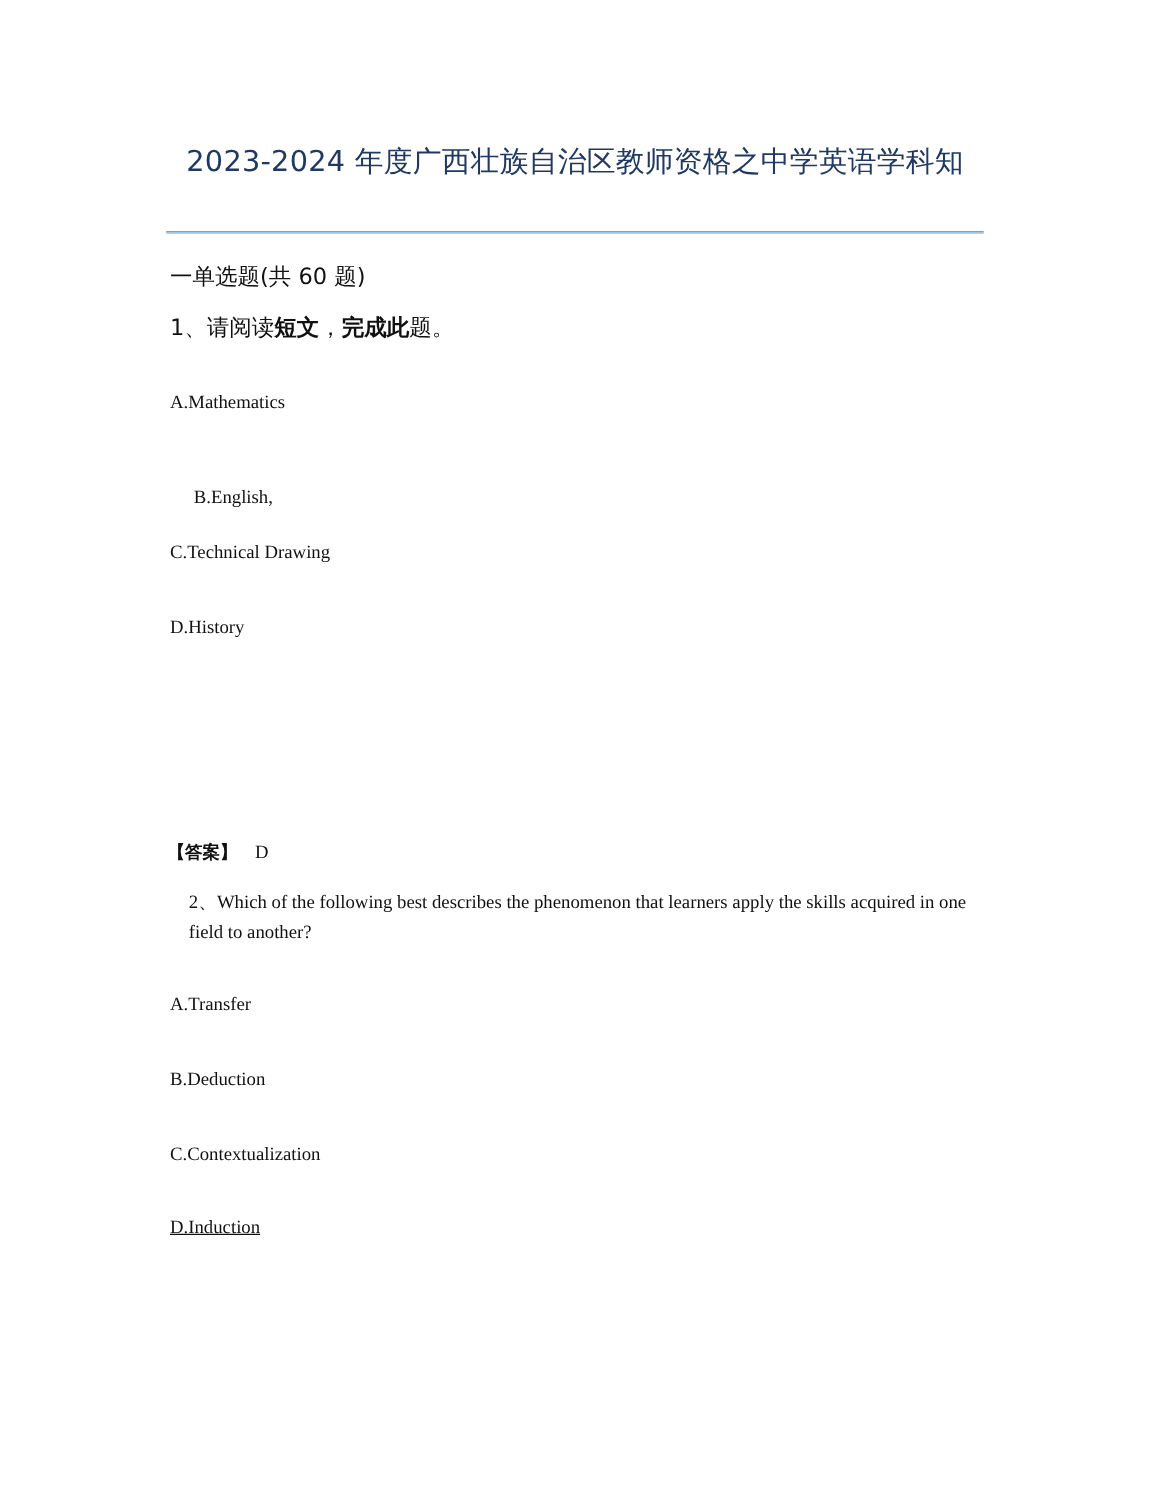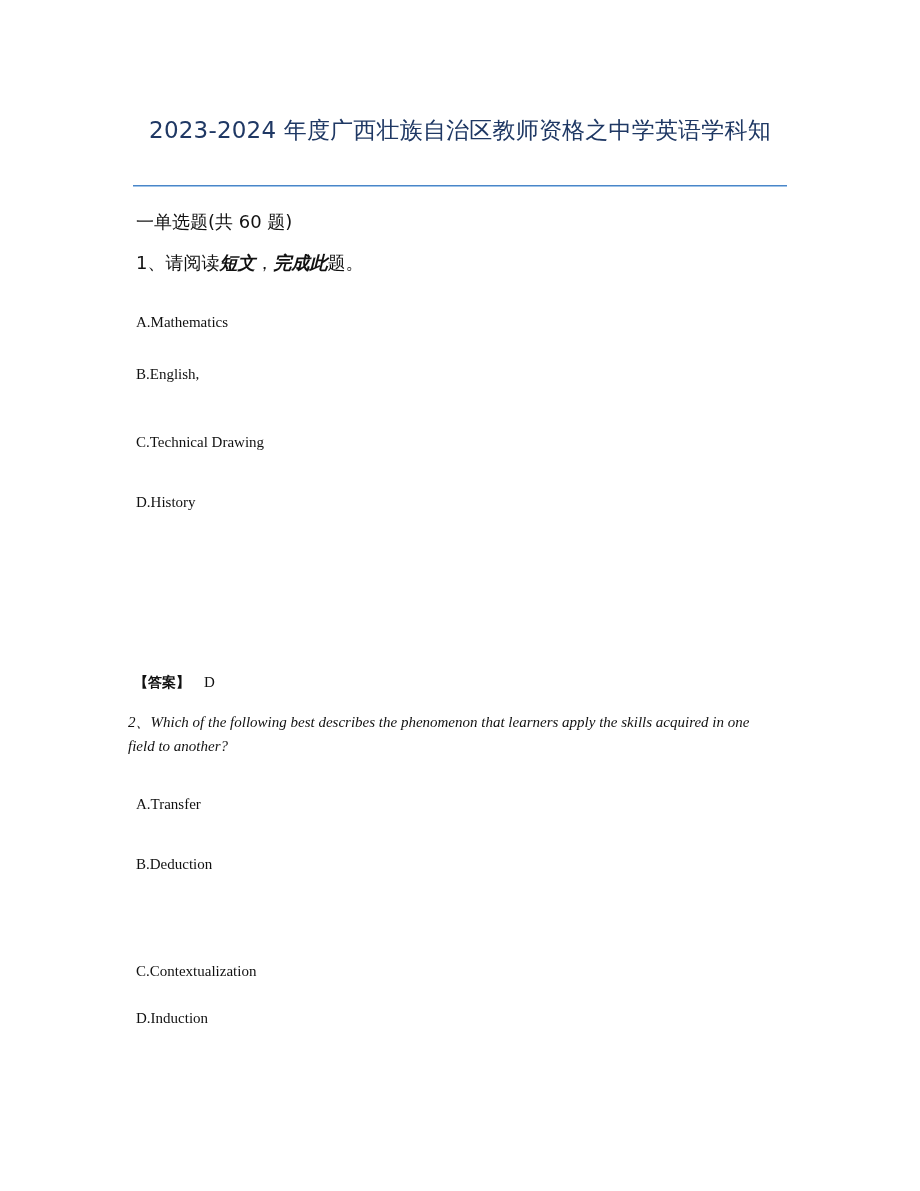--- a/index.html
+++ b/index.html
@@ -49,69 +49,68 @@
       left: 136px;
       font-size: 15px;
       line-height: 20px;
       white-space: nowrap;
       color: #111111;
     }
     .cjk {
       font-family: "DejaVu Sans", "Liberation Sans", sans-serif;
       font-size: 18px;
     }
-    .bold { font-weight: bold; font-style: italic; }
+    .bold { font-weight: bold; }
     .answer-tag {
       font-family: "DejaVu Sans", "Liberation Sans", sans-serif;
       font-size: 14px;
       font-weight: bold;
     }
     .answer-val {
       margin-left: 14px;
       font-family: "Liberation Serif", serif;
       font-size: 15px;
     }
     .q-text {
       position: absolute;
-      left: 128px;
+      left: 151px;
       width: 640px;
       font-size: 15px;
       line-height: 24px;
       color: #111111;
-      font-style: italic;
     }
   </style>
 </head>
 <body>
 
 <div class="page">
 
   <h1 class="title">
     <span>2023-2024 年度广西壮族自治区教师资格之中学英语学科知</span><br>
   </h1>
 
   <div class="divider"></div>
 
   <div class="line cjk" style="top:212px;">一单选题(共 60 题)</div>
 
   <div class="line cjk" style="top:253px;">
     <span>1、</span><span>请阅读</span><span class="bold">短文</span><span>，</span><span class="bold">完成此</span><span>题。</span>
   </div>
 
   <div class="line" style="top:312px;">A.Mathematics</div>
-  <div class="line" style="top:364px;">B.English,</div>
+  <div class="line" style="top:388px;margin-left:19px;">B.English,</div>
   <div class="line" style="top:432px;">C.Technical Drawing</div>
   <div class="line" style="top:492px;">D.History</div>
 
   <div class="line" style="top:672px; left:134px;">
     <span class="answer-tag">【答案】</span><span class="answer-val">D</span>
   </div>
 
   <div class="q-text" style="top:710px;">
     <span>2、</span><span>Which of the following best describes the phenomenon that learners apply the skills acquired in one field to another?</span>
   </div>
 
   <div class="line" style="top:794px;">A.Transfer</div>
   <div class="line" style="top:854px;">B.Deduction</div>
-  <div class="line" style="top:914px;margin-top:47px;">C.Contextualization</div>
-  <div class="line" style="top:1008px;">D.Induction</div>
+  <div class="line" style="top:914px;">C.Contextualization</div>
+  <div class="line" style="top:972px;text-decoration:underline;">D.Induction</div>
 
 </div>
 
 </body></html>

